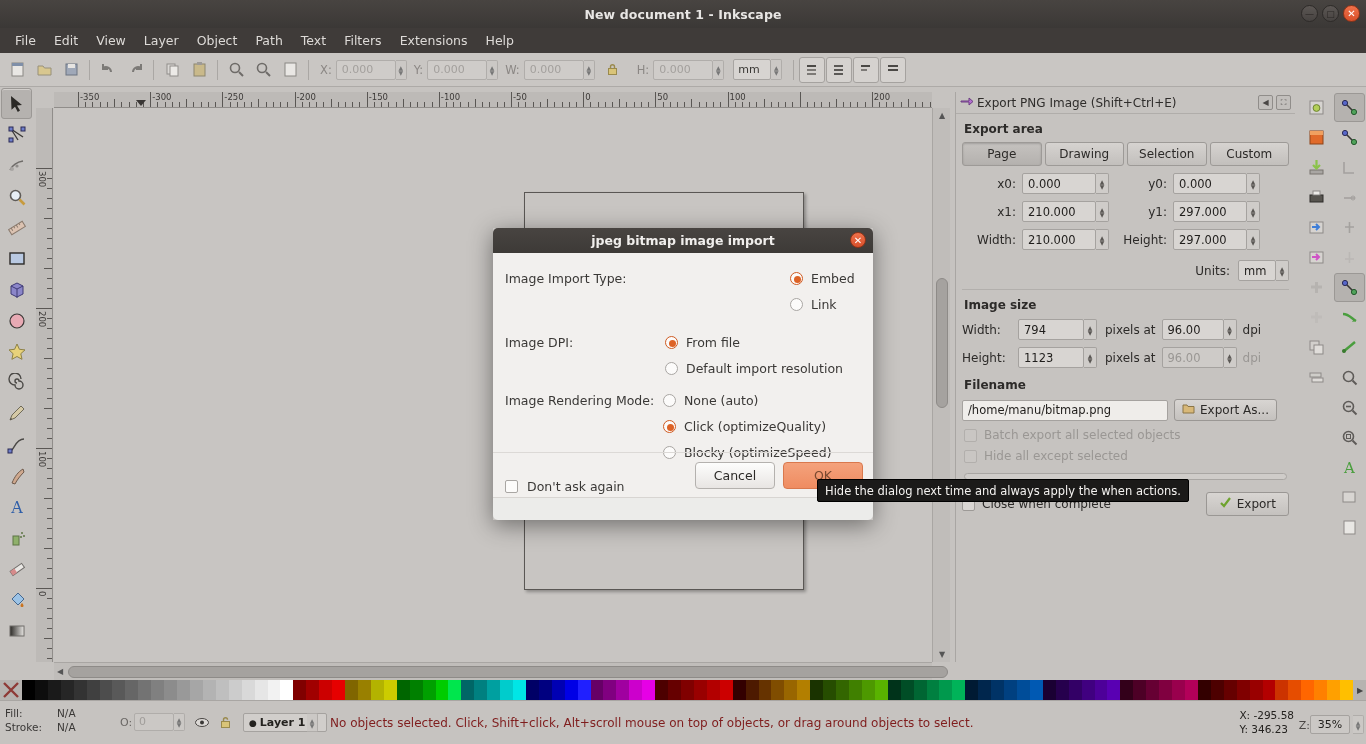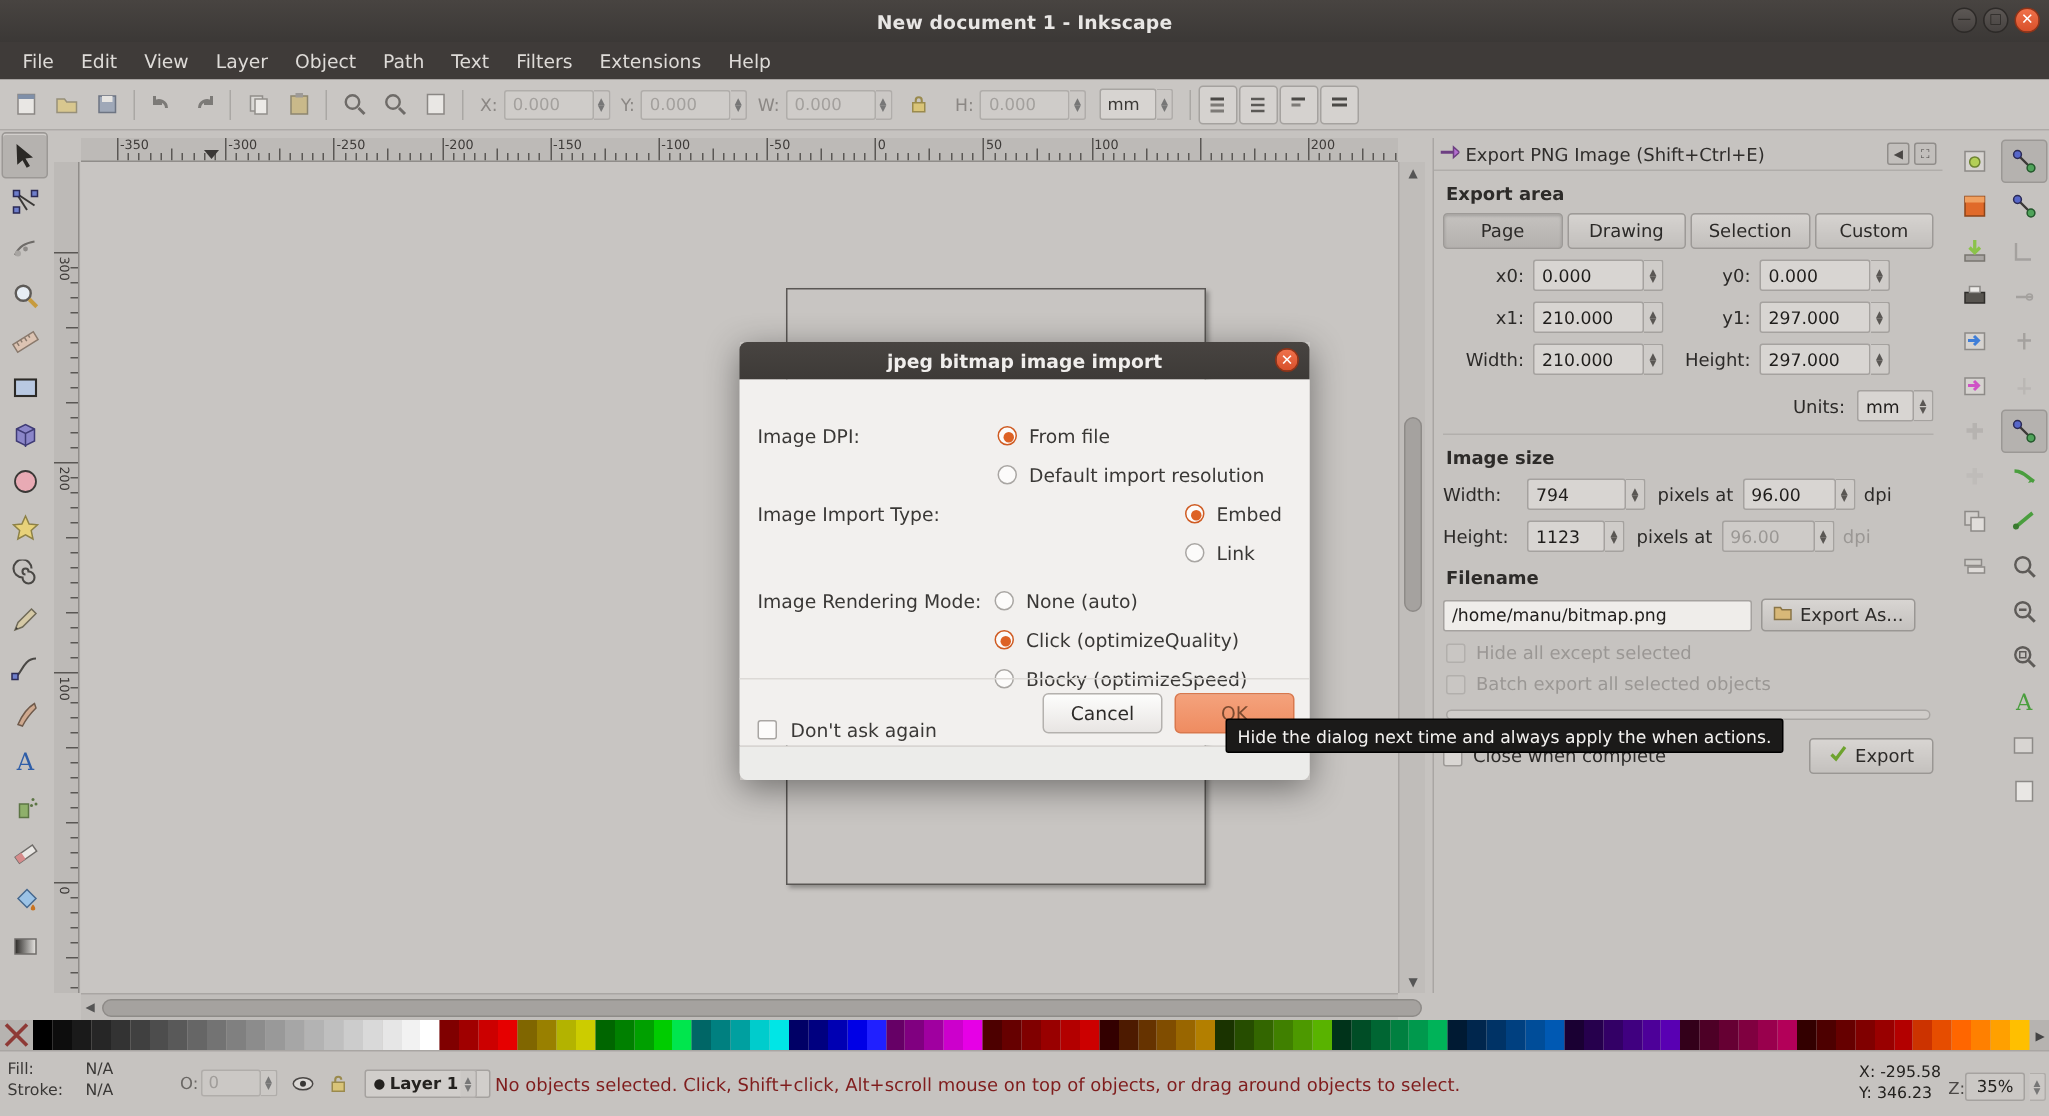--- a/index.html
+++ b/index.html
@@ -817,21 +817,21 @@
             <span>▲</span>
             <span>▼</span>
           </div>
         </div>
       <span class="flbl" style="margin-left:6px">dpi</span>
     </div>
 
     <div class="frow">
       <span class="flbl" style="width:52px;text-align:left">Height:</span>
       <div style="display:flex;margin-left:4px">
-          <div class="ebox" style="width:52px">1123</div>
+          <div class="ebox" style="width:66px">1123</div>
         <div class="espin">
             <span>▲</span>
             <span>▼</span>
           </div>
         </div>
       <span class="flbl" style="margin-left:8px">pixels at</span>
       <div style="display:flex;margin-left:6px">
           <div class="ebox dim" style="width:62px">96.00</div>
         <div class="espin">
             <span>▲</span>
@@ -850,26 +850,26 @@
           <svg width="13" height="13" viewBox="0 0 13 13">
               <path d="M1 3h4l1 1.5h6V11H1z" fill="#d8b878" stroke="#8a7547"></path>
             </svg>
         </span>
         <span>Export As...</span>
       </div>
     </div>
 
     <div class="chkrow">
       <div class="chk dim"></div>
-      <span style="font-size:12px;color:#9a9794">Hide all except selected</span>
+      <span style="font-size:12px;color:#9a9794">Batch export all selected objects</span>
     </div>
 
     <div class="chkrow">
       <div class="chk dim"></div>
-      <span style="font-size:12px;color:#9a9794">Batch export all selected objects</span>
+      <span style="font-size:12px;color:#9a9794">Hide all except selected</span>
     </div>
 
     <div style="margin:10px 8px 0 8px;height:7px;background:#cfccc9;border:1px solid #a9a6a3;border-radius:4px"></div>
 
     <div class="frow" style="margin-top:12px;justify-content:space-between;align-items:center">
       <div style="display:flex;align-items:center">
         <div class="chk"></div>
         <span style="font-size:12px;color:#2c2a28">Close when complete</span>
       </div>
       <div class="exportbtn">
@@ -1200,48 +1200,48 @@
       </div>
   </div>
 
   <div class="modal">
     <div class="mhead">
       <span class="mtitle">jpeg bitmap image import</span>
       <div class="mclose">✕</div>
     </div>
     <div class="mbody">
 
+      <div class="drow" style="margin-bottom:4px">
+        <span class="dlbl" style="width:285px">Image Import Type:</span>
+        <div>
+          <div class="ropt">
+            <span class="radio on"></span>
+            <span>Embed</span>
+          </div>
+          <div class="ropt">
+            <span class="radio"></span>
+            <span>Link</span>
+          </div>
+        </div>
+      </div>
+
       <div class="drow" style="margin-top:12px">
         <span class="dlbl" style="width:160px">Image DPI:</span>
         <div>
           <div class="ropt">
             <span class="radio on"></span>
             <span>From file</span>
           </div>
           <div class="ropt">
             <span class="radio"></span>
             <span>Default import resolution</span>
           </div>
         </div>
       </div>
 
-      <div class="drow" style="margin-bottom:4px">
-        <span class="dlbl" style="width:285px">Image Import Type:</span>
-        <div>
-          <div class="ropt">
-            <span class="radio on"></span>
-            <span>Embed</span>
-          </div>
-          <div class="ropt">
-            <span class="radio"></span>
-            <span>Link</span>
-          </div>
-        </div>
-      </div>
-
       <div class="drow" style="margin-top:6px">
         <span class="dlbl" style="width:158px">Image Rendering Mode:</span>
         <div>
           <div class="ropt">
             <span class="radio"></span>
             <span>None (auto)</span>
           </div>
           <div class="ropt">
             <span class="radio on"></span>
             <span>Click (optimizeQuality)</span>

